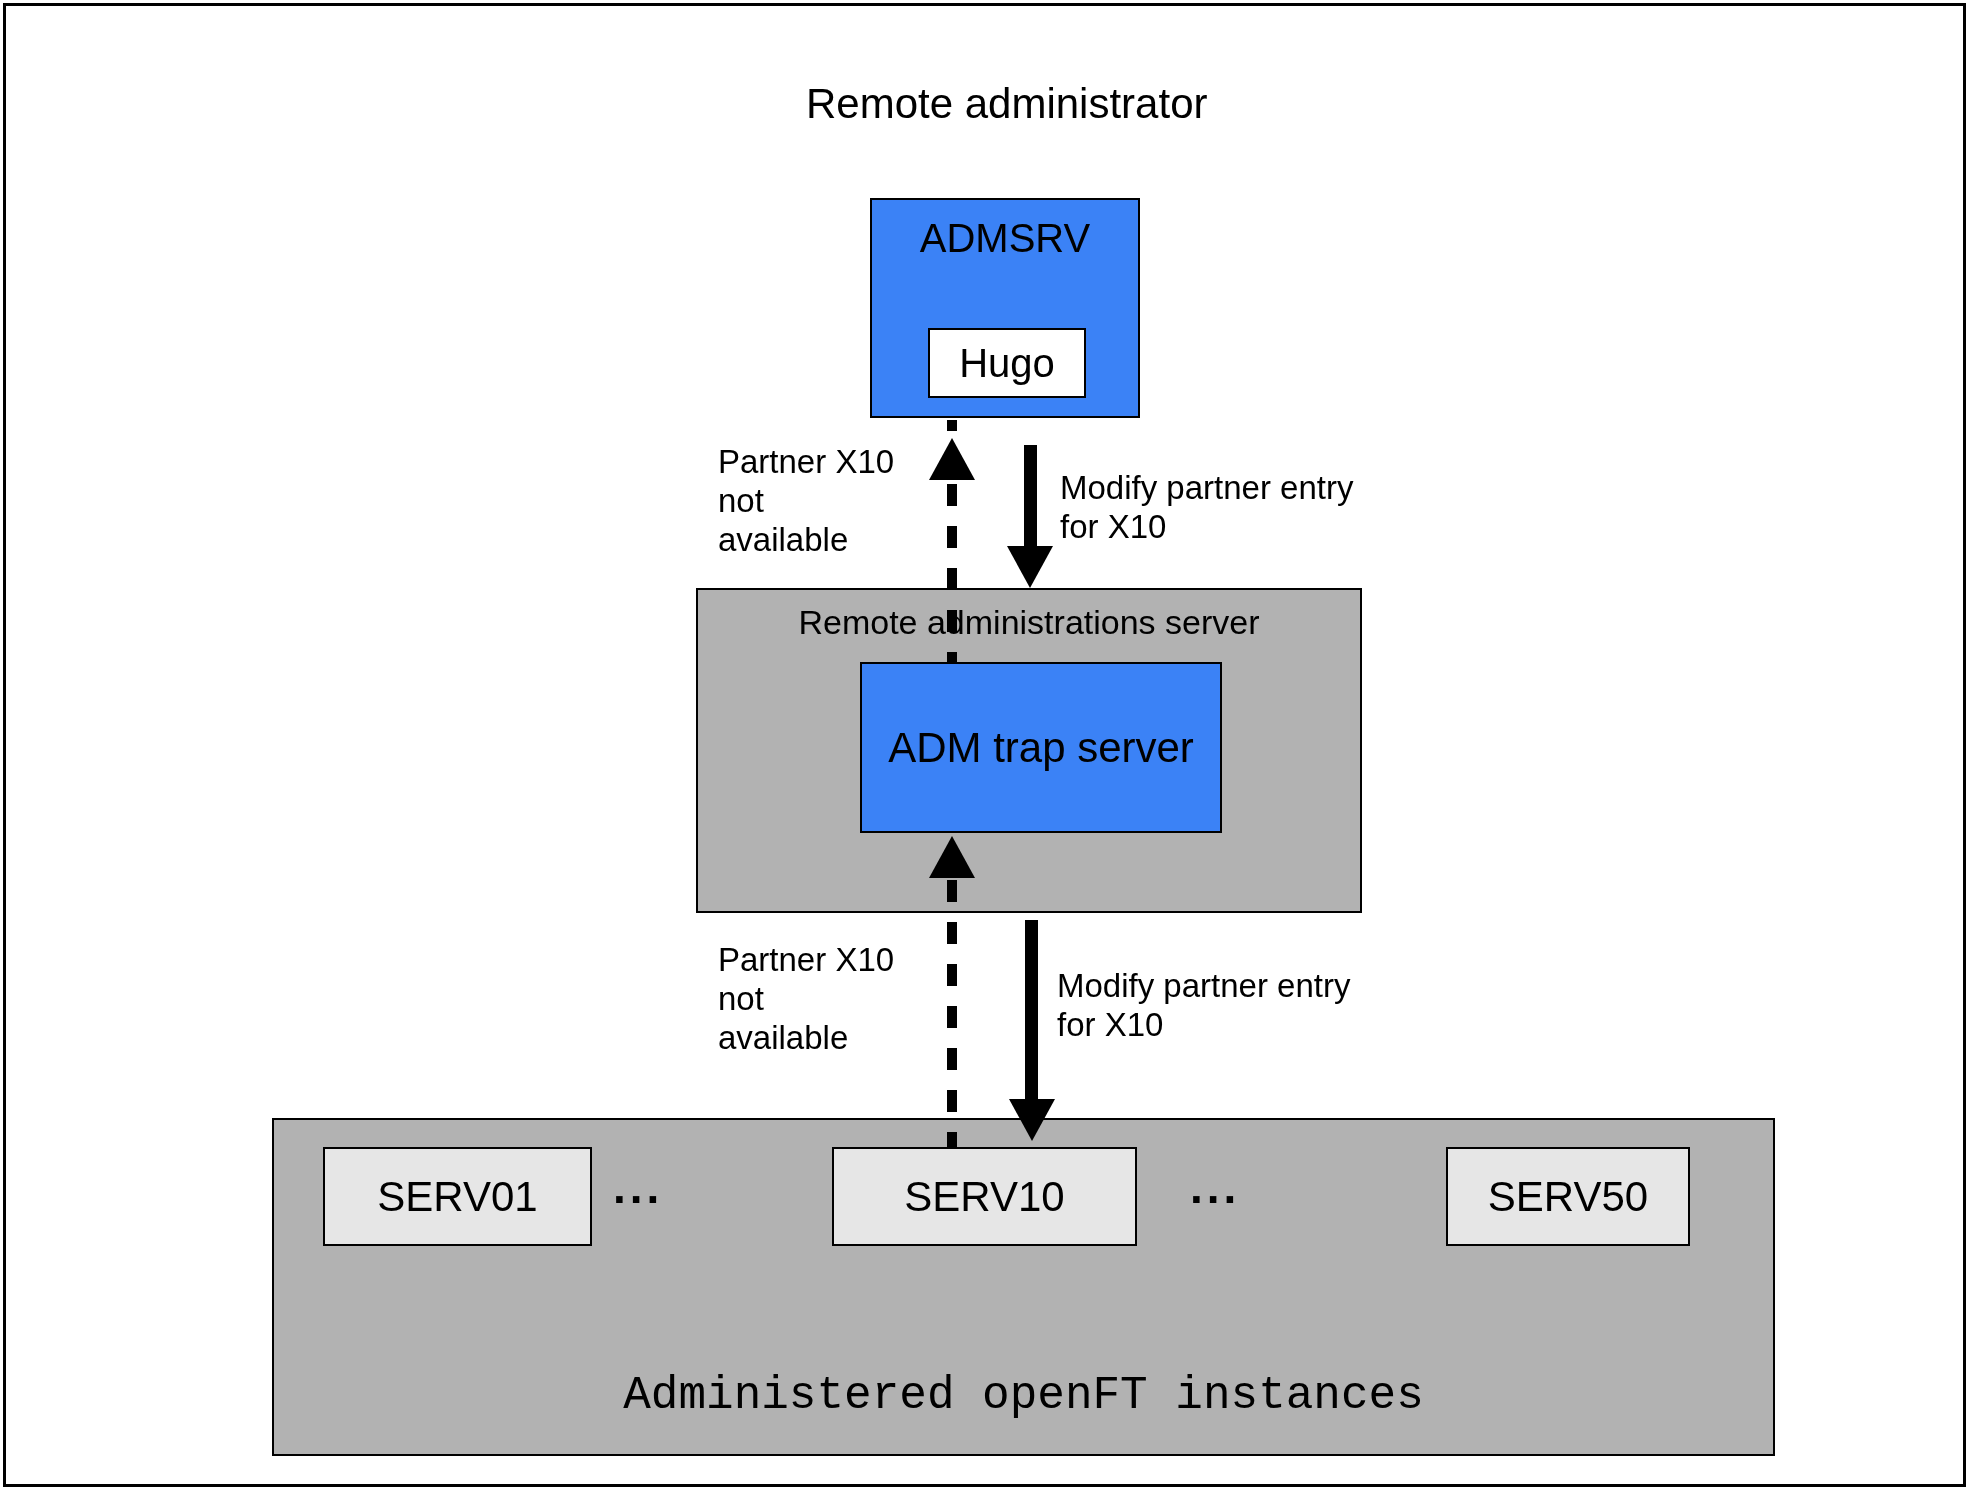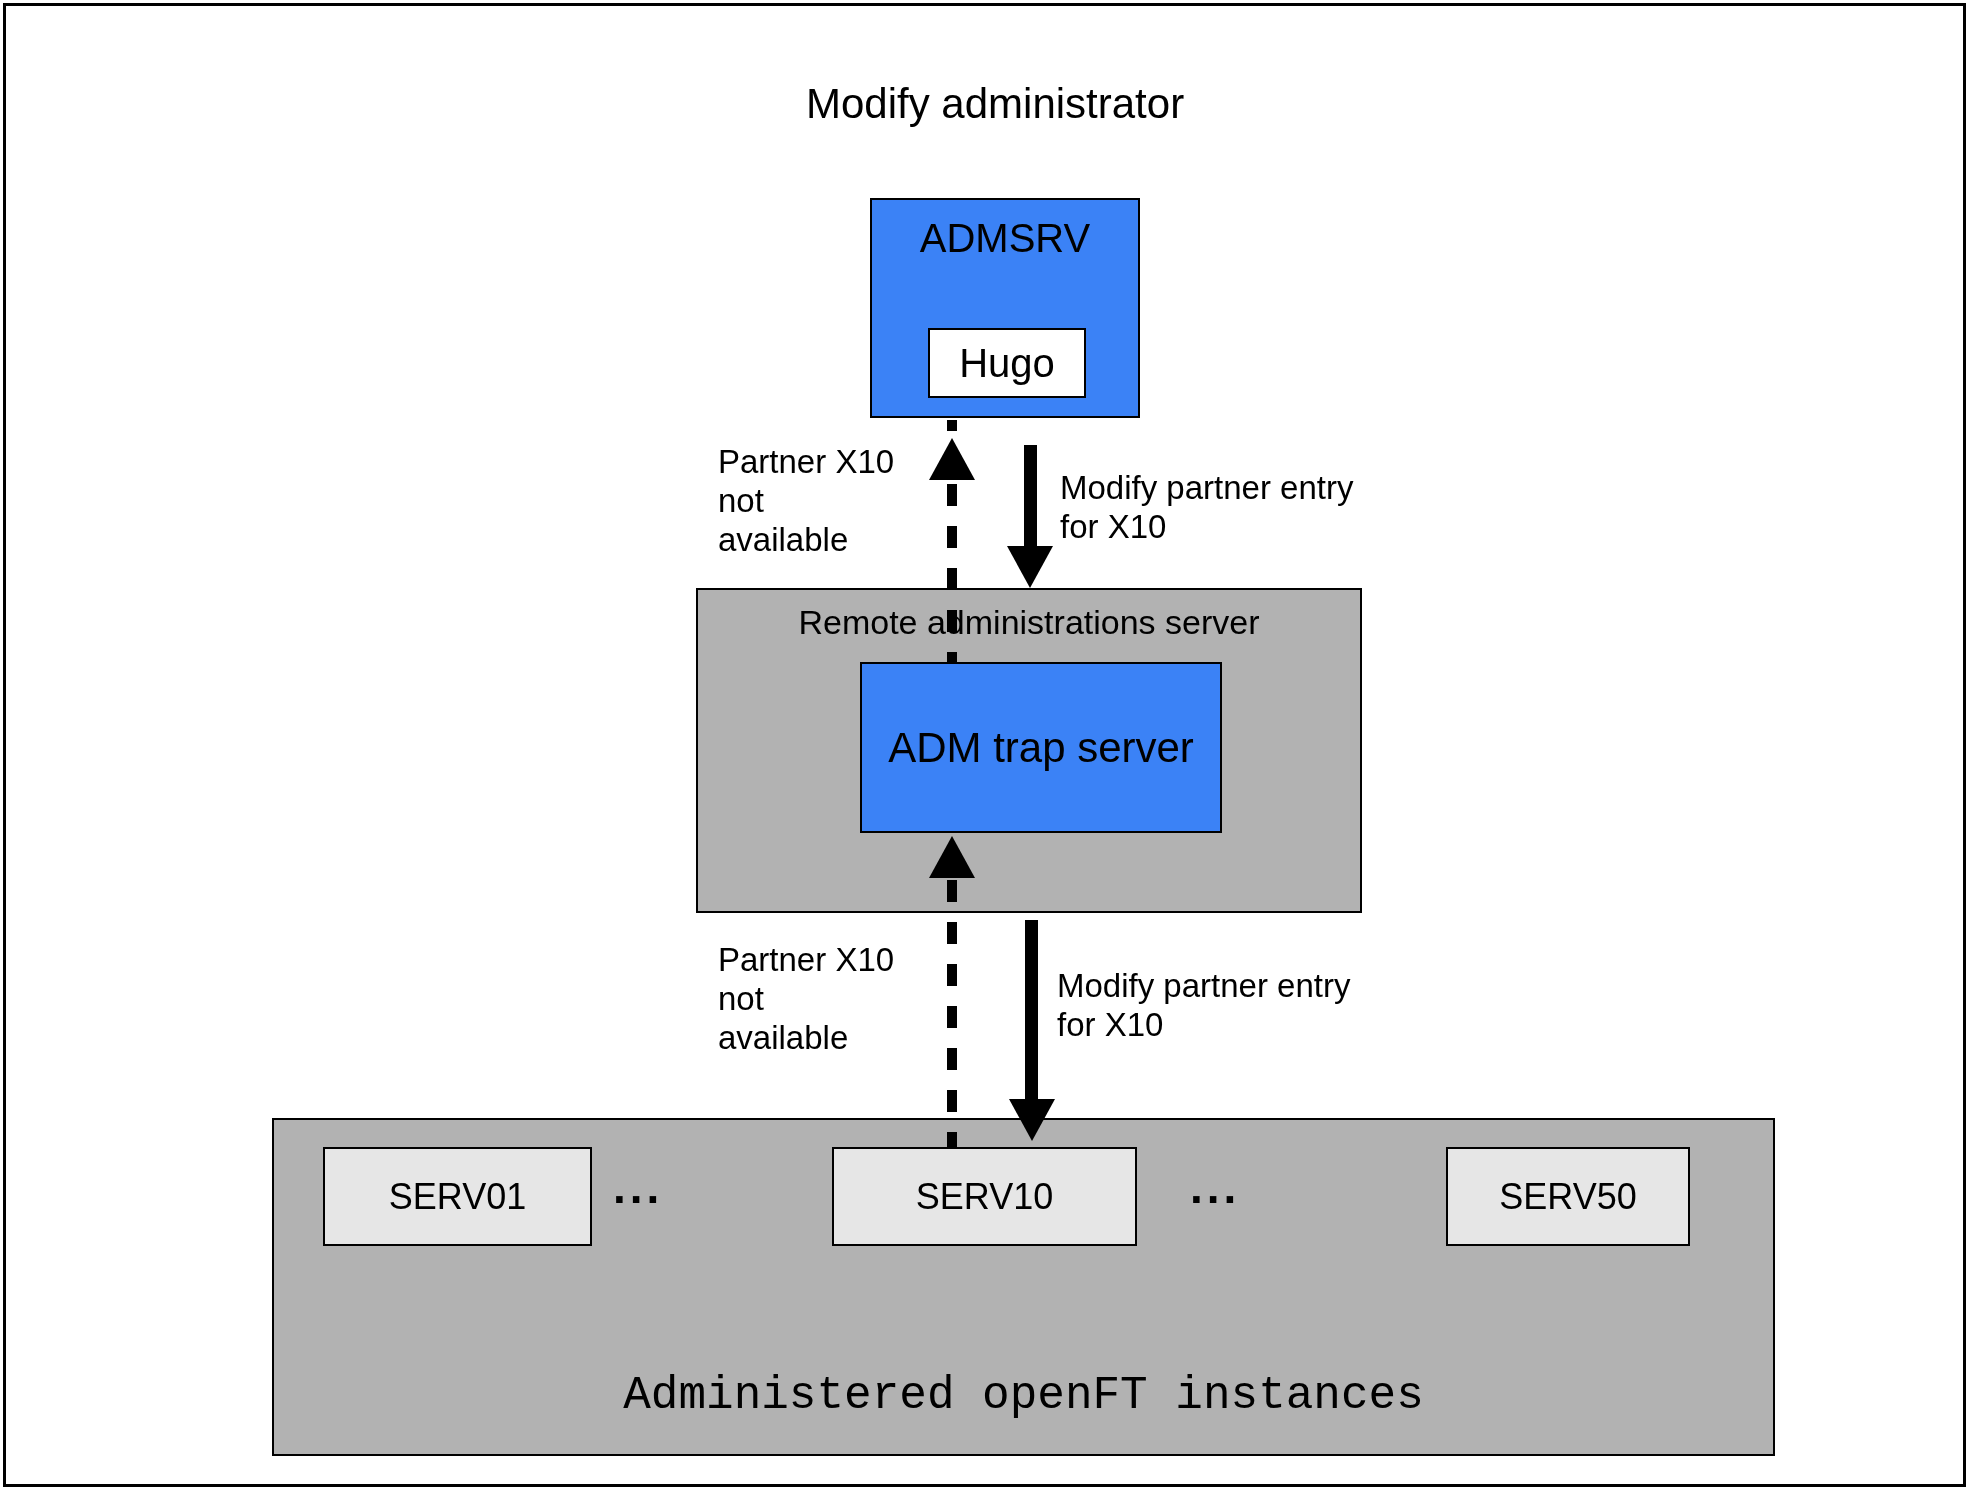--- a/index.html
+++ b/index.html
@@ -18,21 +18,21 @@
   .admsrv-label{display:block;margin-top:16px;font-size:40px;}
   .hugo{left:56px;top:128px;width:158px;height:70px;display:flex;align-items:center;justify-content:center;font-size:40px;}
 
   
   .ras{left:696px;top:588px;width:666px;height:325px;}
   .ras-label{display:block;text-align:center;margin-top:13px;font-size:34px;}
   .trap{left:162px;top:72px;width:362px;height:171px;display:flex;align-items:center;justify-content:center;font-size:42px;}
 
   
   .instances{left:272px;top:1118px;width:1503px;height:338px;}
-  .serv{position:absolute;top:27px;height:99px;display:flex;align-items:center;justify-content:center;font-size:36px;background:#e6e6e6;border:2px solid #000;box-sizing:border-box;}
+  .serv{position:absolute;top:27px;height:99px;display:flex;align-items:center;justify-content:center;font-size:42px;background:#e6e6e6;border:2px solid #000;box-sizing:border-box;}
   .serv01{left:49px;width:269px;}
   .serv10{left:558px;width:305px;}
   .serv50{left:1172px;width:244px;}
   .dots{position:absolute;top:44px;font-size:46px;font-weight:bold;letter-spacing:4px;line-height:46px;}
   .dots1{left:339px;}
   .dots2{left:916px;}
   .instances-label{position:absolute;left:0;right:0;top:250px;text-align:center;font-size:46px;font-family:Liberation Mono, monospace;}
 
   
   .dash-v{position:absolute;width:10px;background-image:repeating-linear-gradient(to bottom,#000 0px,#000 22px,rgba(0,0,0,0) 22px,rgba(0,0,0,0) 42px);}
@@ -43,21 +43,21 @@
 
   
   .note{position:absolute;font-size:33px;line-height:39px;white-space:nowrap;}
 </style>
 </head>
 <body>
 
 <div class="canvas">
   <div class="page-frame"></div>
 
-  <div class="diagram-title">Modify administrator</div>
+  <div class="diagram-title">Remote administrator</div>
 
   <div class="box fill-light admsrv">
     <span class="admsrv-label">ADMSRV</span>
     <div class="box fill-white hugo">
       <span>Hugo</span>
     </div>
   </div>
 
   <div class="box fill-gray ras">
     <span class="ras-label">Remote administrations server</span>

